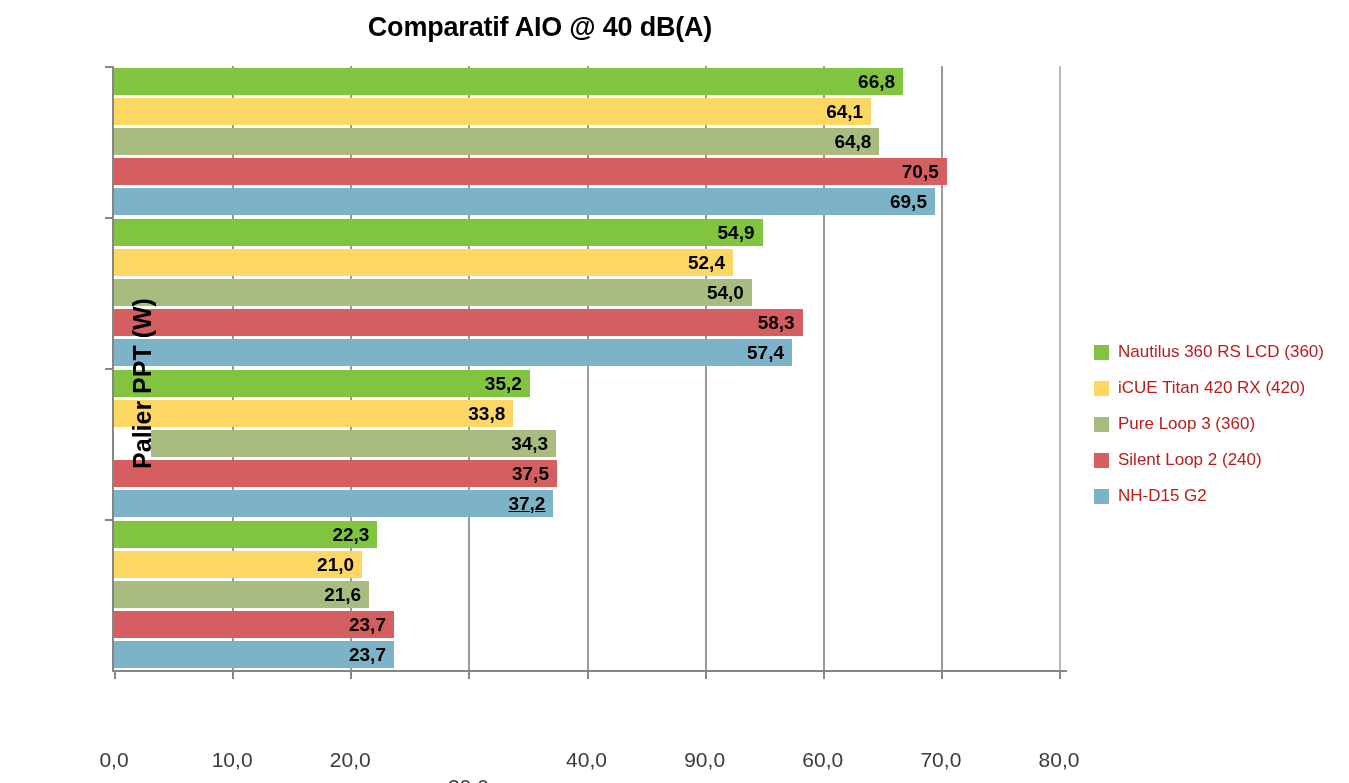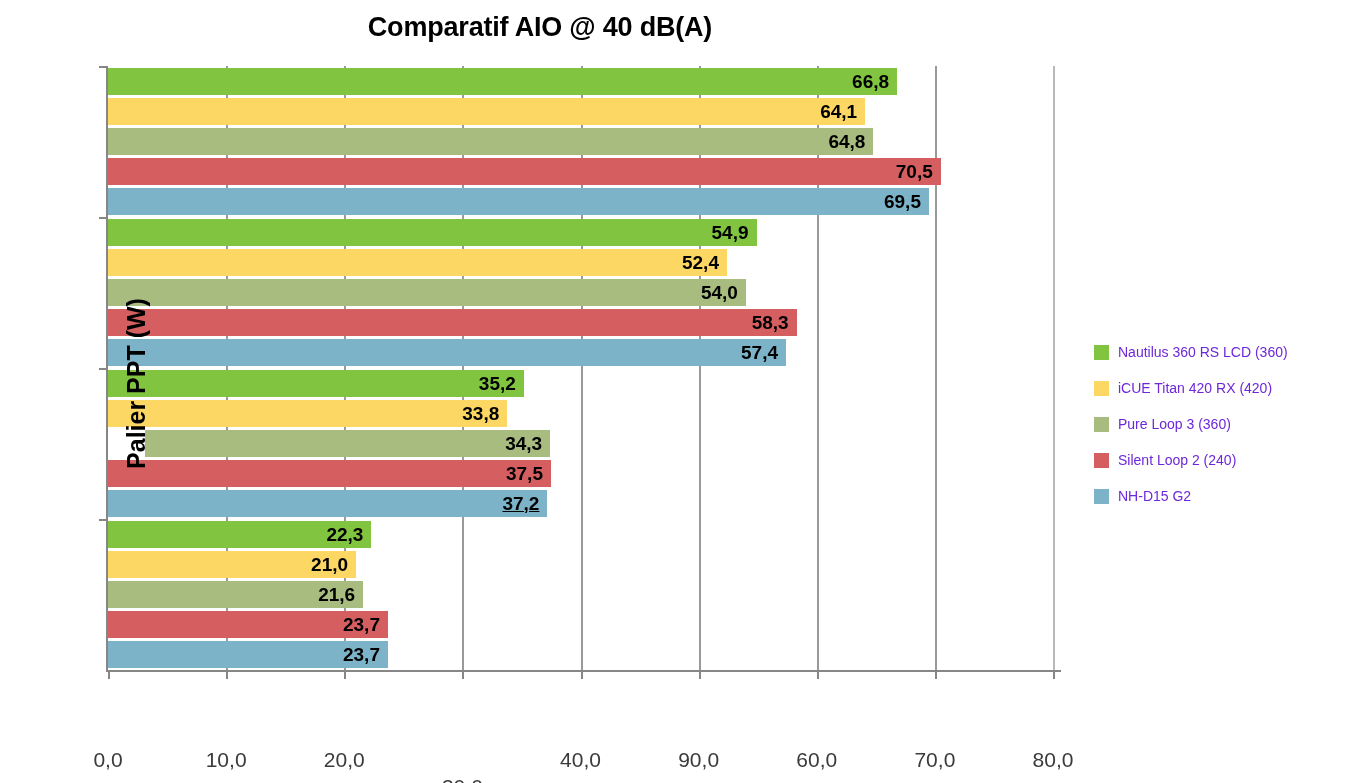--- a/index.html
+++ b/index.html
@@ -25,21 +25,21 @@
     text-align: center;
     font-size: 27px;
     font-weight: bold;
     color: #000000;
     letter-spacing: -0.2px;
   }
 
   
   #plot-area {
     position: absolute;
-    left: 106px;
+    left: 112px;
     top: 66px;
     width: 945px;
     height: 604px;
     border-left: 2px solid #868686;
     border-bottom: 2px solid #868686;
     box-sizing: content-box;
     padding-left: 8px;
   }
 
   .gridline {
@@ -130,22 +130,22 @@
     align-items: center;
     height: 36px;
   }
   .legend-swatch {
     width: 15px;
     height: 15px;
     flex: 0 0 15px;
     margin-right: 9px;
   }
   .legend-label {
-    font-size: 14px;
-    color: #6d28d9;
+    font-size: 17px;
+    color: #b91c1c;
     white-space: nowrap;
   }
 </style>
 </head>
 <body>
 
 <div id="chart-title">Comparatif AIO @ 40 dB(A)</div>
 
 <div id="plot-area">
   <div id="gridlines">

